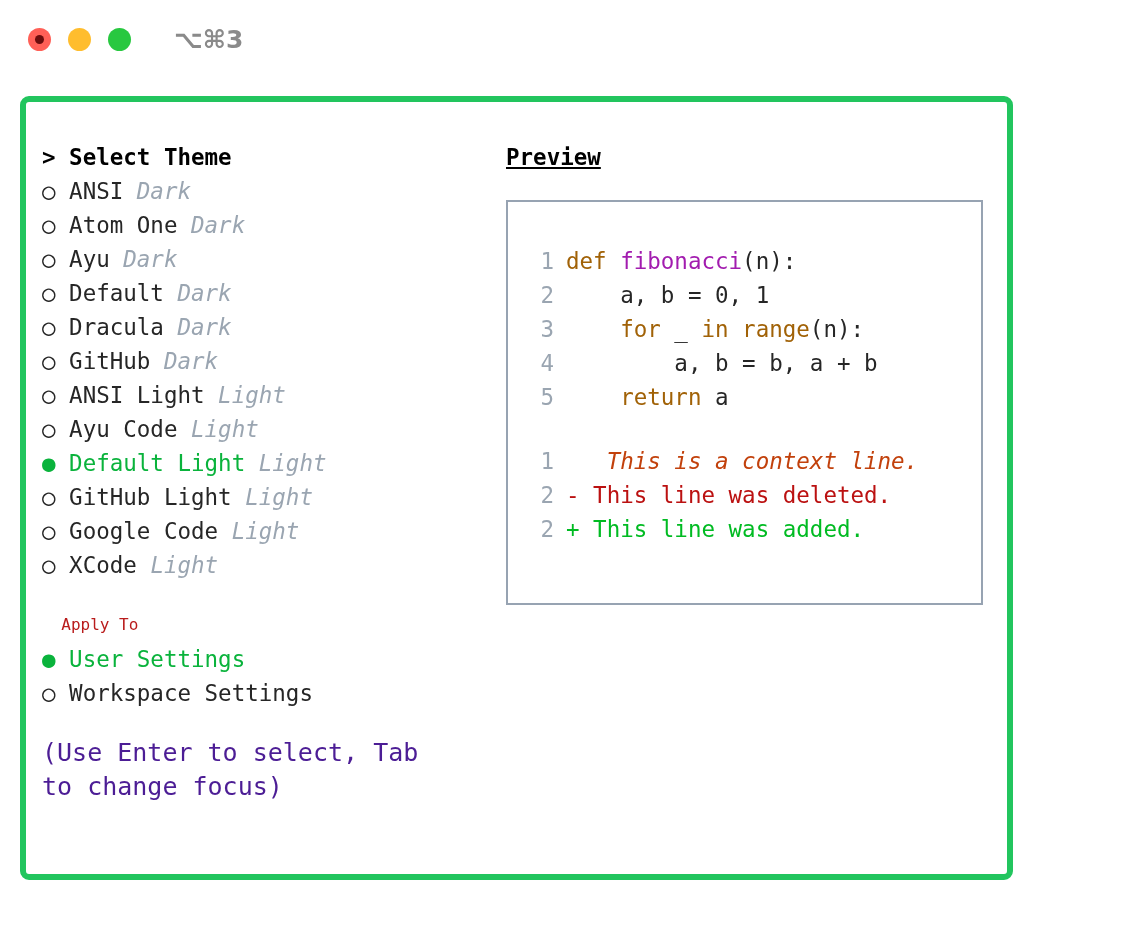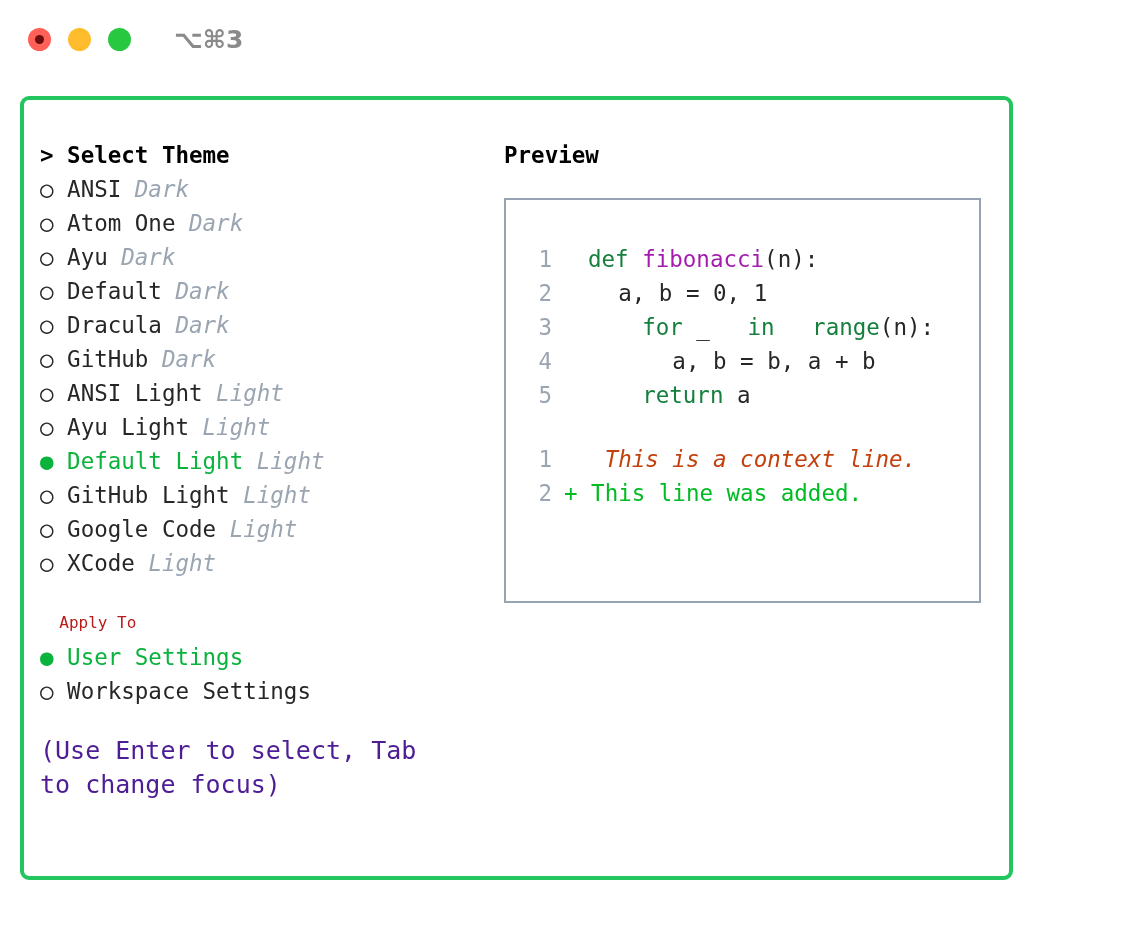--- a/index.html
+++ b/index.html
@@ -69,21 +69,21 @@
     font-family: "DejaVu Sans", sans-serif;
   }
 
   
   .window {
     position: absolute;
     left: 20px;
     top: 96px;
     width: 993px;
     height: 784px;
-    border: 4px solid #22c55e;
+    border: 6px solid #22c55e;
     border-radius: 9px;
     box-sizing: border-box;
     background: #ffffff;
   }
 
   .cols {
     position: absolute;
     left: 0; top: 0;
     width: 100%;
     height: 100%;
@@ -152,20 +152,21 @@
     top: 38px;
     width: 490px;
   }
   .preview-title {
     font-family: "DejaVu Sans Mono", monospace;
     font-size: 22.5px;
     font-weight: bold;
     color: #000000;
     line-height: 34px;
     white-space: pre;
+    text-decoration: underline;
   }
   .preview-box {
     margin-top: 26px;
     width: 477px;
     height: 405px;
     border: 2px solid #97a3b2;
     box-sizing: border-box;
     background: #ffffff;
     padding: 42px 0 0 0;
   }
@@ -177,21 +178,21 @@
     color: #262626;
     padding-left: 20px;
   }
   .lnum {
     color: #9aa5b1;
     display: inline-block;
     width: 26px;
     text-align: right;
     margin-right: 12px;
   }
-  .kw   { color: #15803d; margin-left: 24px; }
+  .kw   { color: #a16207; }
   .fn   { color: #a21caf; }
   .plain{ color: #262626; }
   .ctx  { color: #c2410c; font-style: italic; }
   .del  { color: #bb1111; }
   .add  { color: #00bb22; }
   .diff-gap { height: 30px; }
 </style>
 </head>
 <body>
 
@@ -214,21 +215,21 @@
         <div class="section-head">&gt; Select Theme</div>
 
         <div id="theme-list">
             <div class="theme-row"><span class="bullet">○</span> <span class="name">ANSI</span> <span class="muted">Dark</span></div>
             <div class="theme-row"><span class="bullet">○</span> <span class="name">Atom One</span> <span class="muted">Dark</span></div>
             <div class="theme-row"><span class="bullet">○</span> <span class="name">Ayu</span> <span class="muted">Dark</span></div>
             <div class="theme-row"><span class="bullet">○</span> <span class="name">Default</span> <span class="muted">Dark</span></div>
             <div class="theme-row"><span class="bullet">○</span> <span class="name">Dracula</span> <span class="muted">Dark</span></div>
             <div class="theme-row"><span class="bullet">○</span> <span class="name">GitHub</span> <span class="muted">Dark</span></div>
             <div class="theme-row"><span class="bullet">○</span> <span class="name">ANSI Light</span> <span class="muted">Light</span></div>
-            <div class="theme-row"><span class="bullet">○</span> <span class="name">Ayu Light</span> <span class="muted">Light</span></div>
+            <div class="theme-row"><span class="bullet">○</span> <span class="name">Ayu Code</span> <span class="muted">Light</span></div>
             <div class="theme-row selected"><span class="bullet">●</span> <span class="name">Default Light</span> <span class="muted">Light</span></div>
             <div class="theme-row"><span class="bullet">○</span> <span class="name">GitHub Light</span> <span class="muted">Light</span></div>
             <div class="theme-row"><span class="bullet">○</span> <span class="name">Google Code</span> <span class="muted">Light</span></div>
             <div class="theme-row"><span class="bullet">○</span> <span class="name">XCode</span> <span class="muted">Light</span></div>
           </div>
 
         <div class="gap-md"></div>
 
         <div class="mono-line">  Apply To</div>
 
@@ -249,20 +250,21 @@
           <div id="code-block">
               <div class="code-line"><span class="lnum">1</span><span class="kw">def </span><span class="fn">fibonacci</span><span class="plain">(n):</span></div>
               <div class="code-line"><span class="lnum">2</span><span class="plain">    a, b = 0, 1</span></div>
               <div class="code-line"><span class="lnum">3</span><span class="plain">    </span><span class="kw">for</span><span class="plain"> _ </span><span class="kw">in</span><span class="plain"> </span><span class="kw">range</span><span class="plain">(n):</span></div>
               <div class="code-line"><span class="lnum">4</span><span class="plain">        a, b = b, a + b</span></div>
               <div class="code-line"><span class="lnum">5</span><span class="plain">    </span><span class="kw">return</span><span class="plain"> a</span></div>
             </div>
           <div class="diff-gap"></div>
           <div id="diff-block">
               <div class="code-line"><span class="lnum">1</span><span class="ctx"> </span><span class="ctx">  This is a context line.</span></div>
+              <div class="code-line"><span class="lnum">2</span><span class="del">-</span><span class="del"> This line was deleted.</span></div>
               <div class="code-line"><span class="lnum">2</span><span class="add">+</span><span class="add"> This line was added.</span></div>
             </div>
         </div>
       </div>
 
     </div>
   </div>
 </div>
 
 </body></html>

